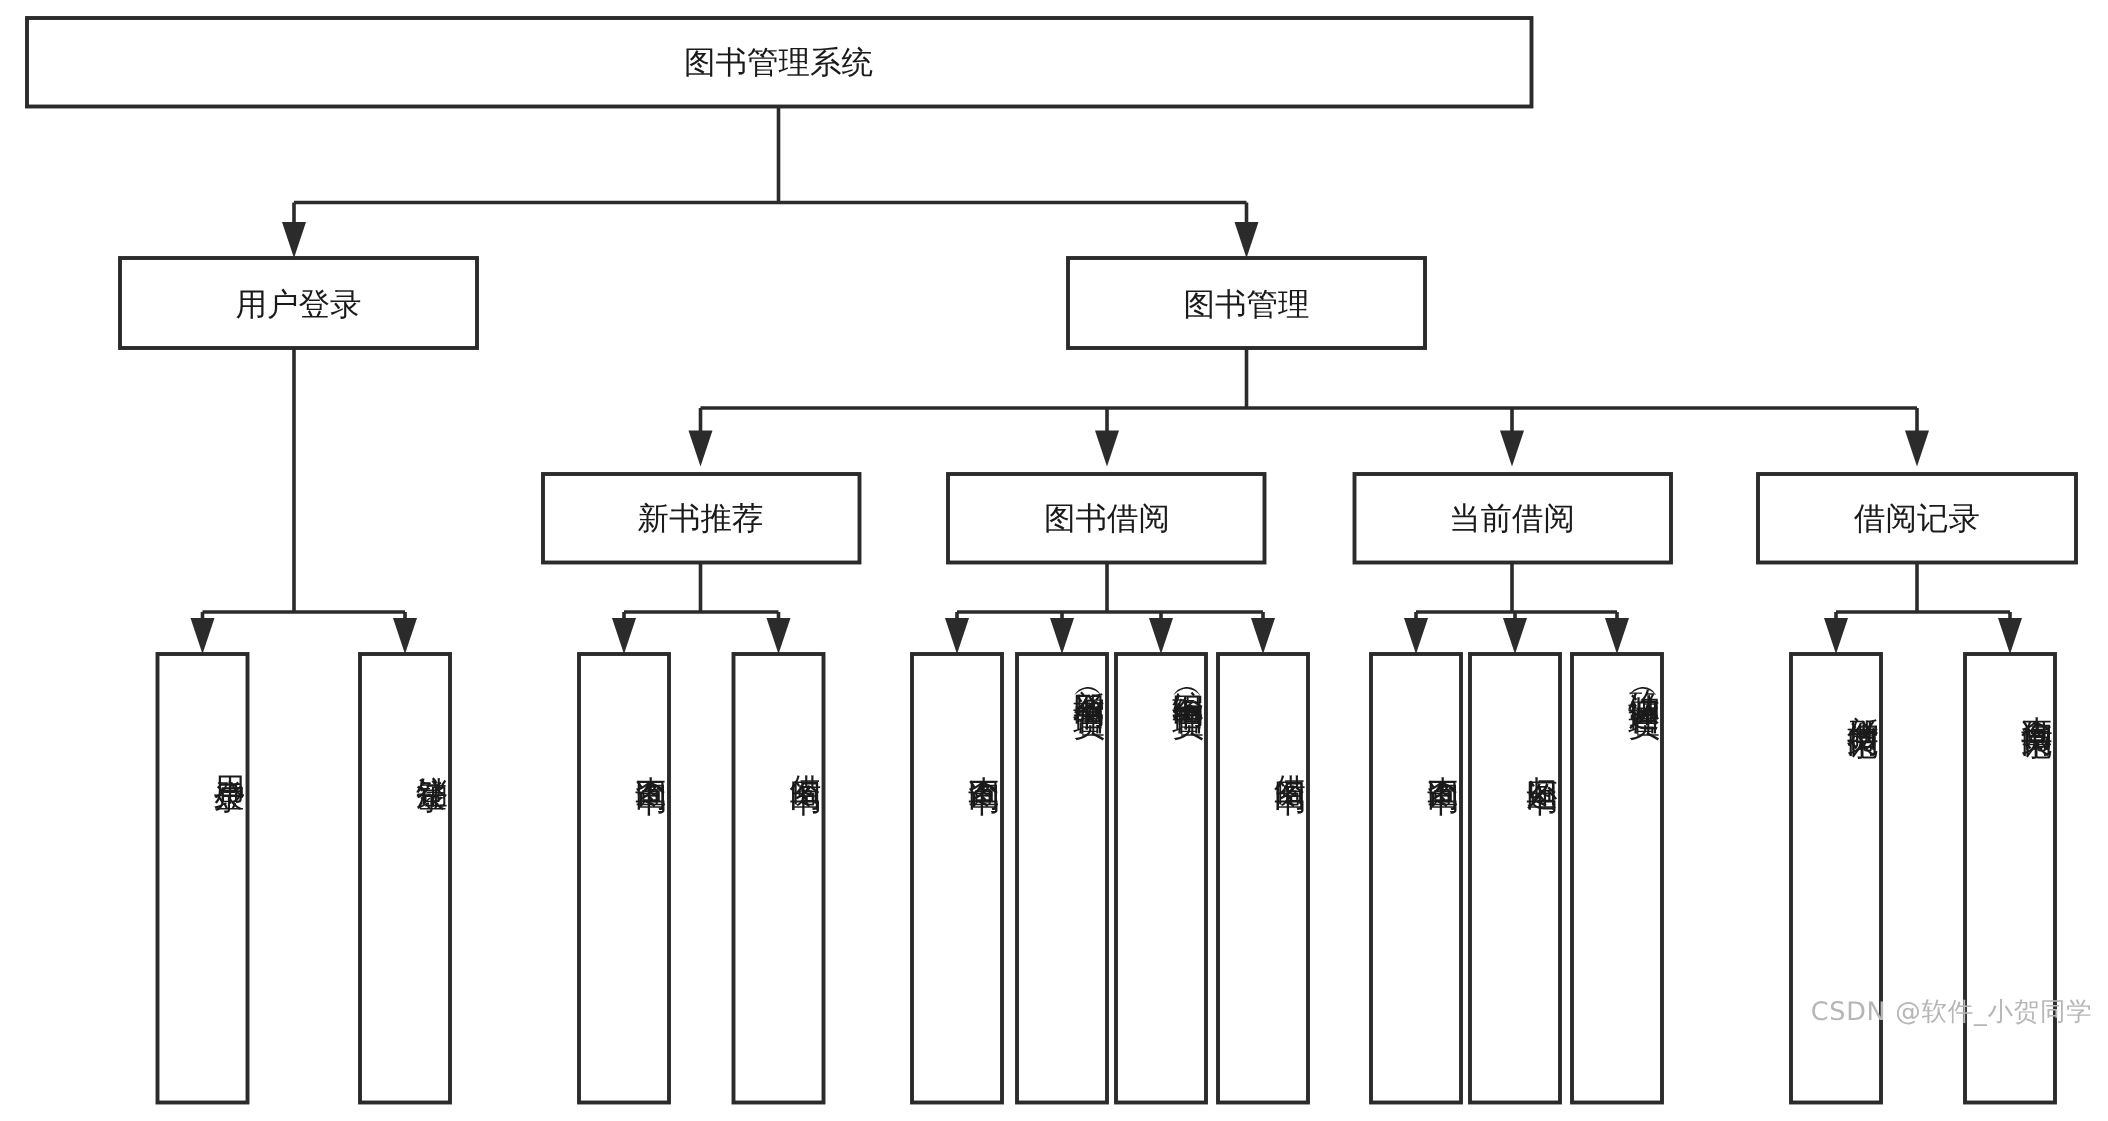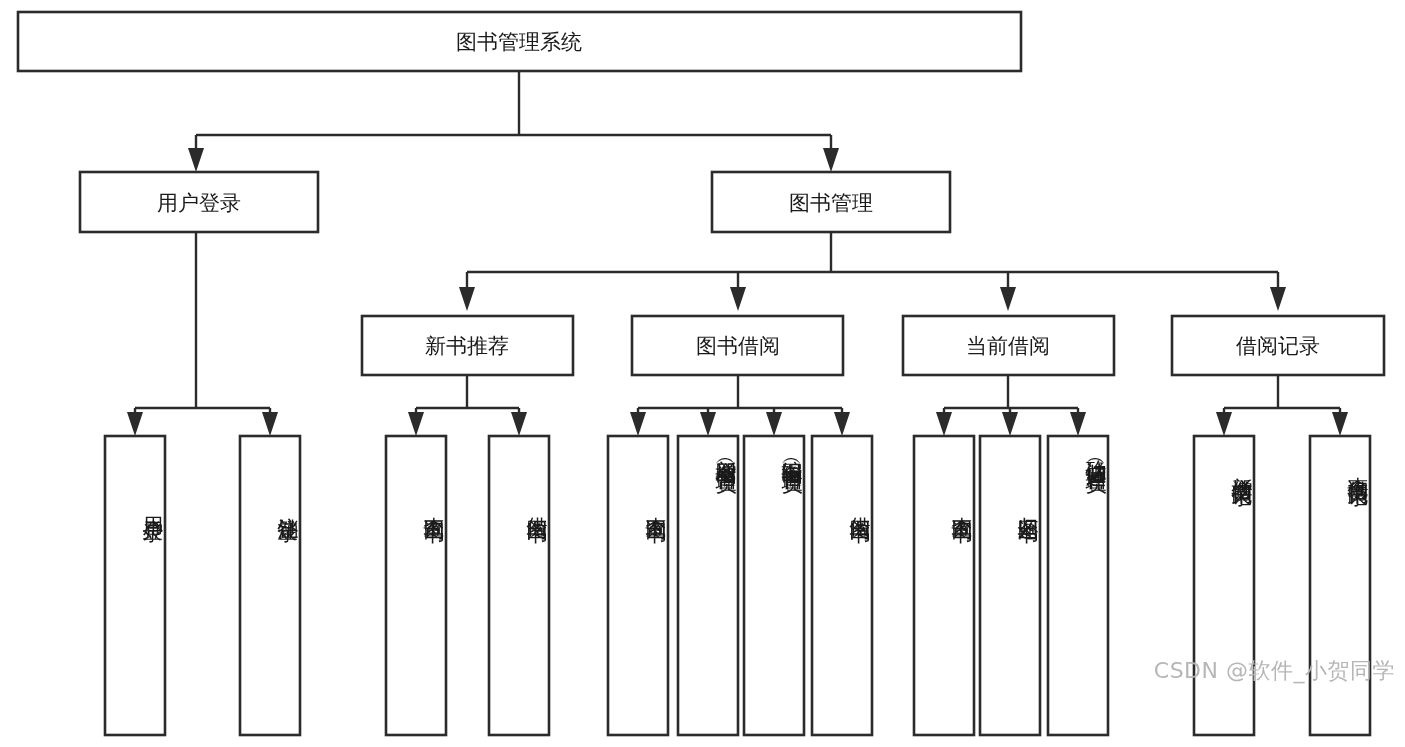--- a/index.html
+++ b/index.html
@@ -61,21 +61,21 @@
     letter-spacing: 2px;
     white-space: nowrap;
     text-align: center;
     pointer-events: none;
   }
   .watermark {
     position: absolute;
     right: 10px;
     bottom: 8px;
     font-family: "DejaVu Sans", "Liberation Sans", sans-serif;
-    font-size: 22px;
+    font-size: 17px;
     color: #b6b6b6;
     white-space: nowrap;
     letter-spacing: 0.5px;
     margin-top: 44px;
   }
 </style>
 </head>
 <body>
 
 <div id="diagram-root">

